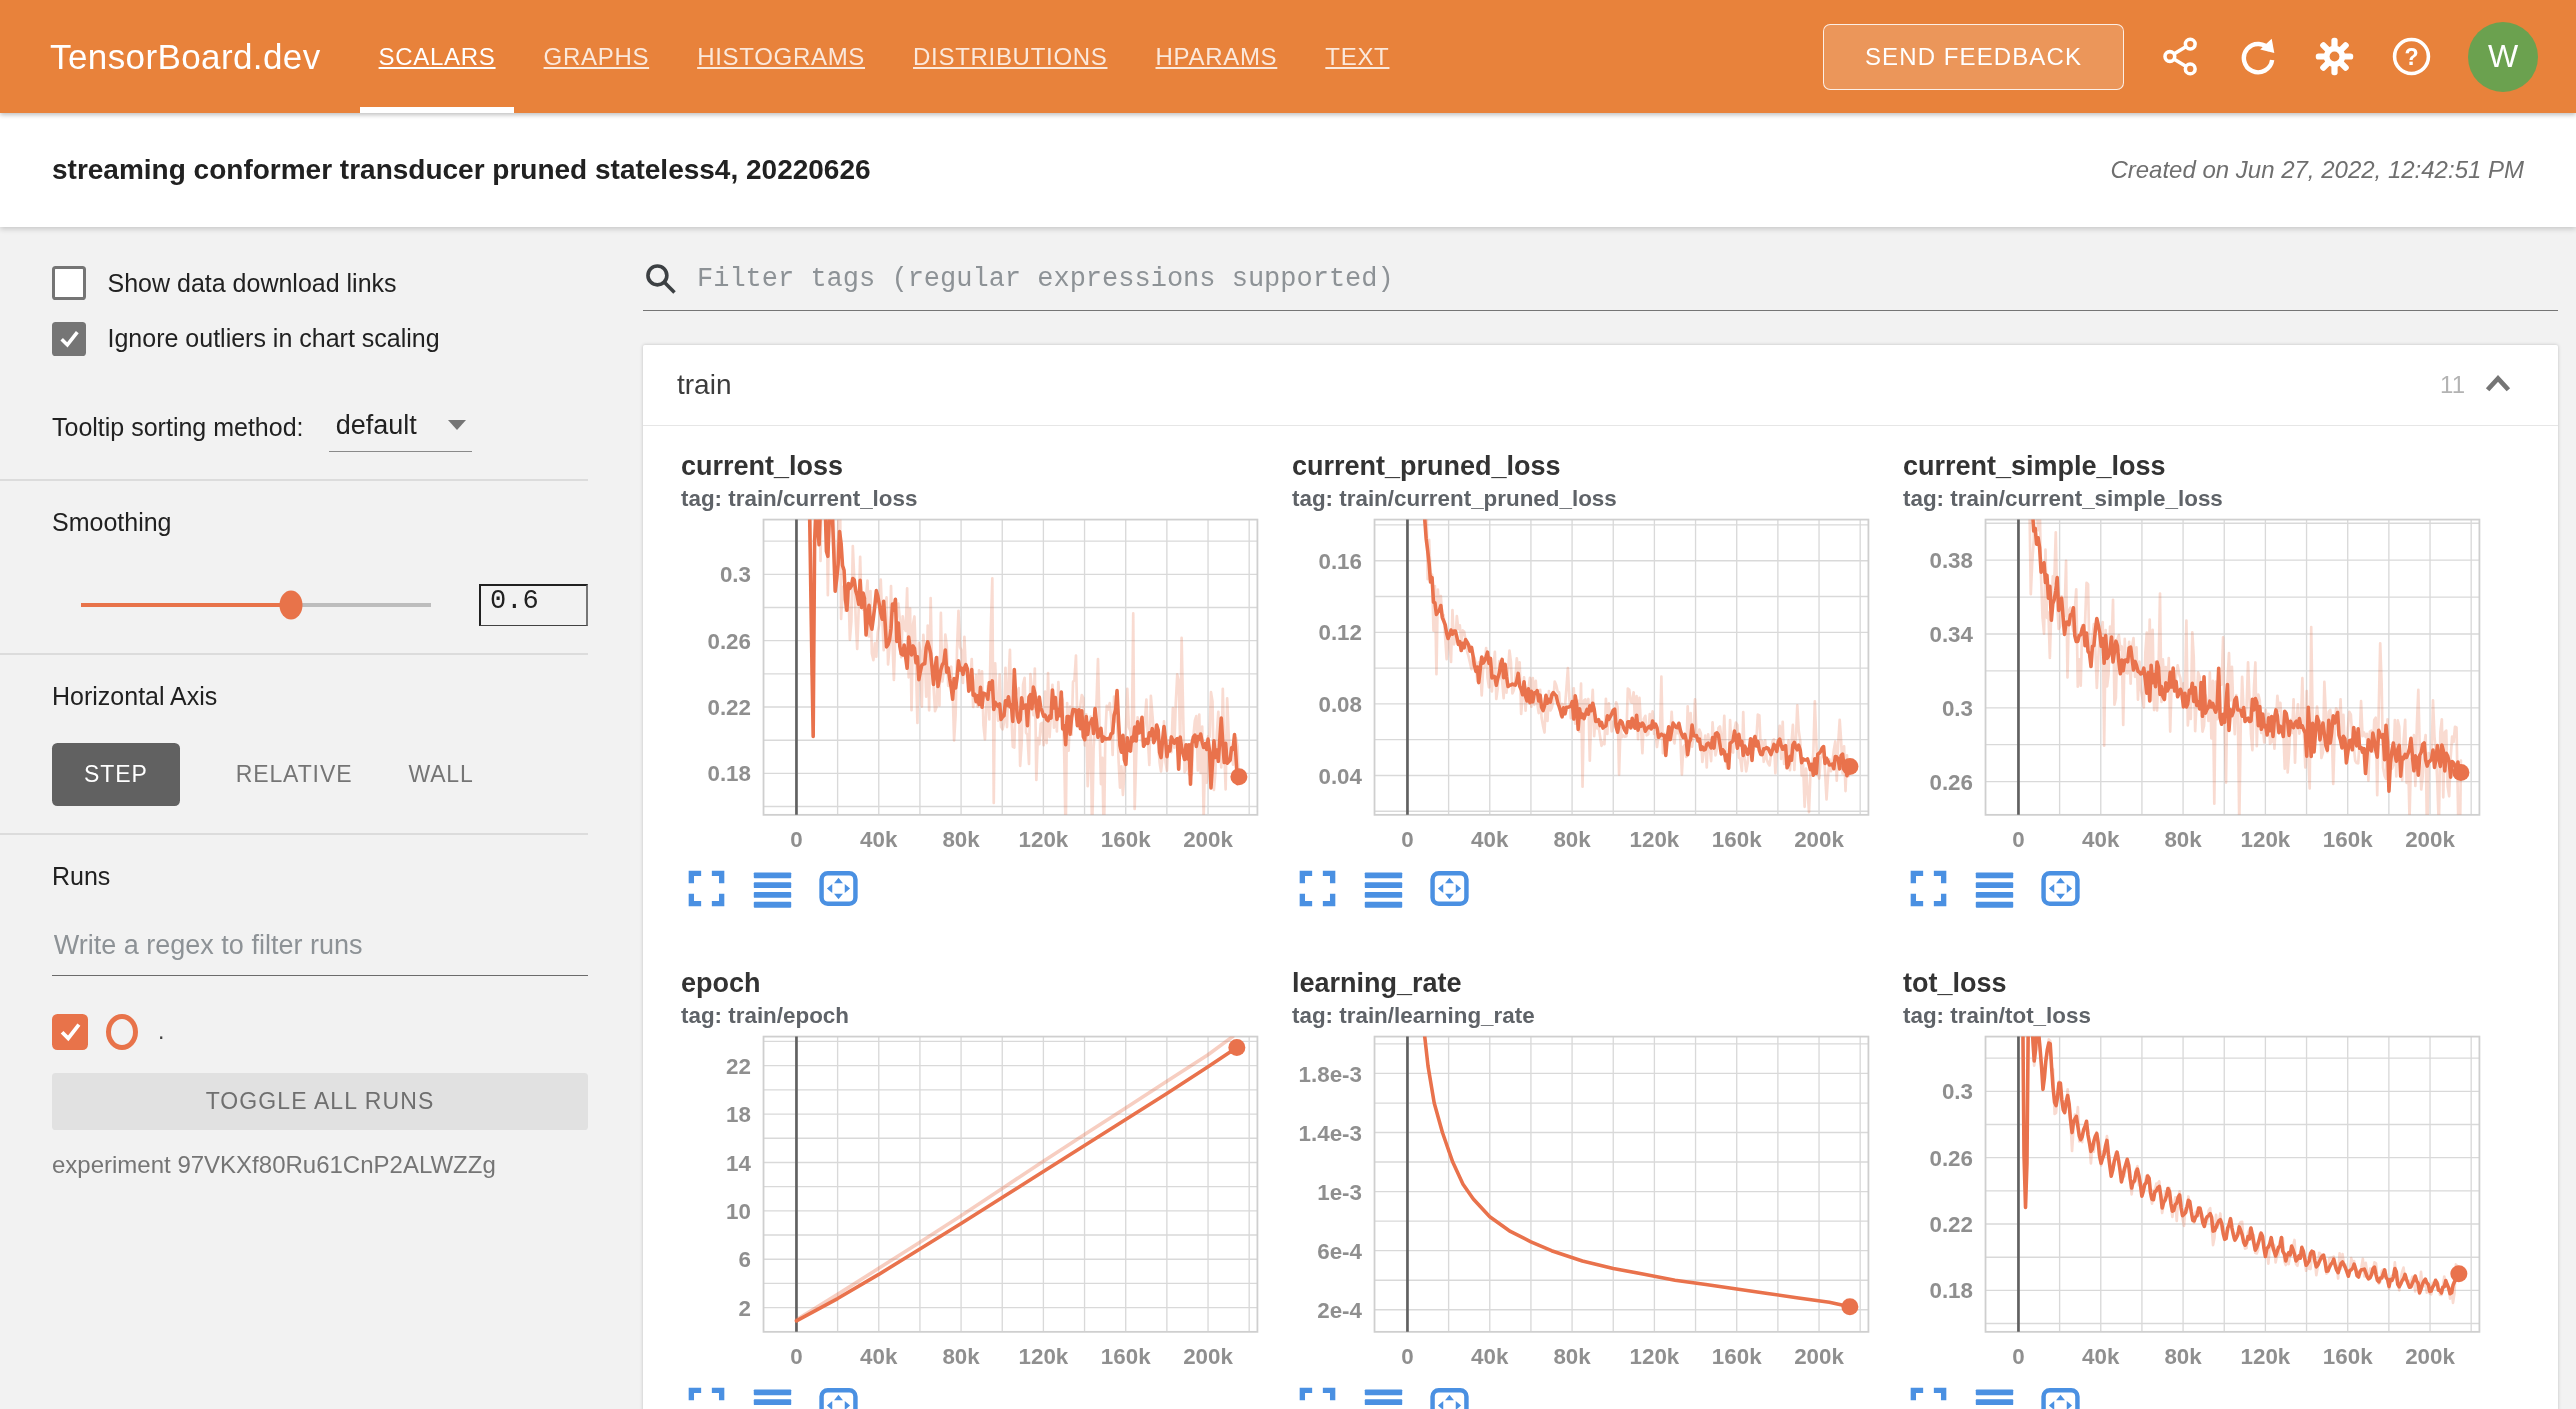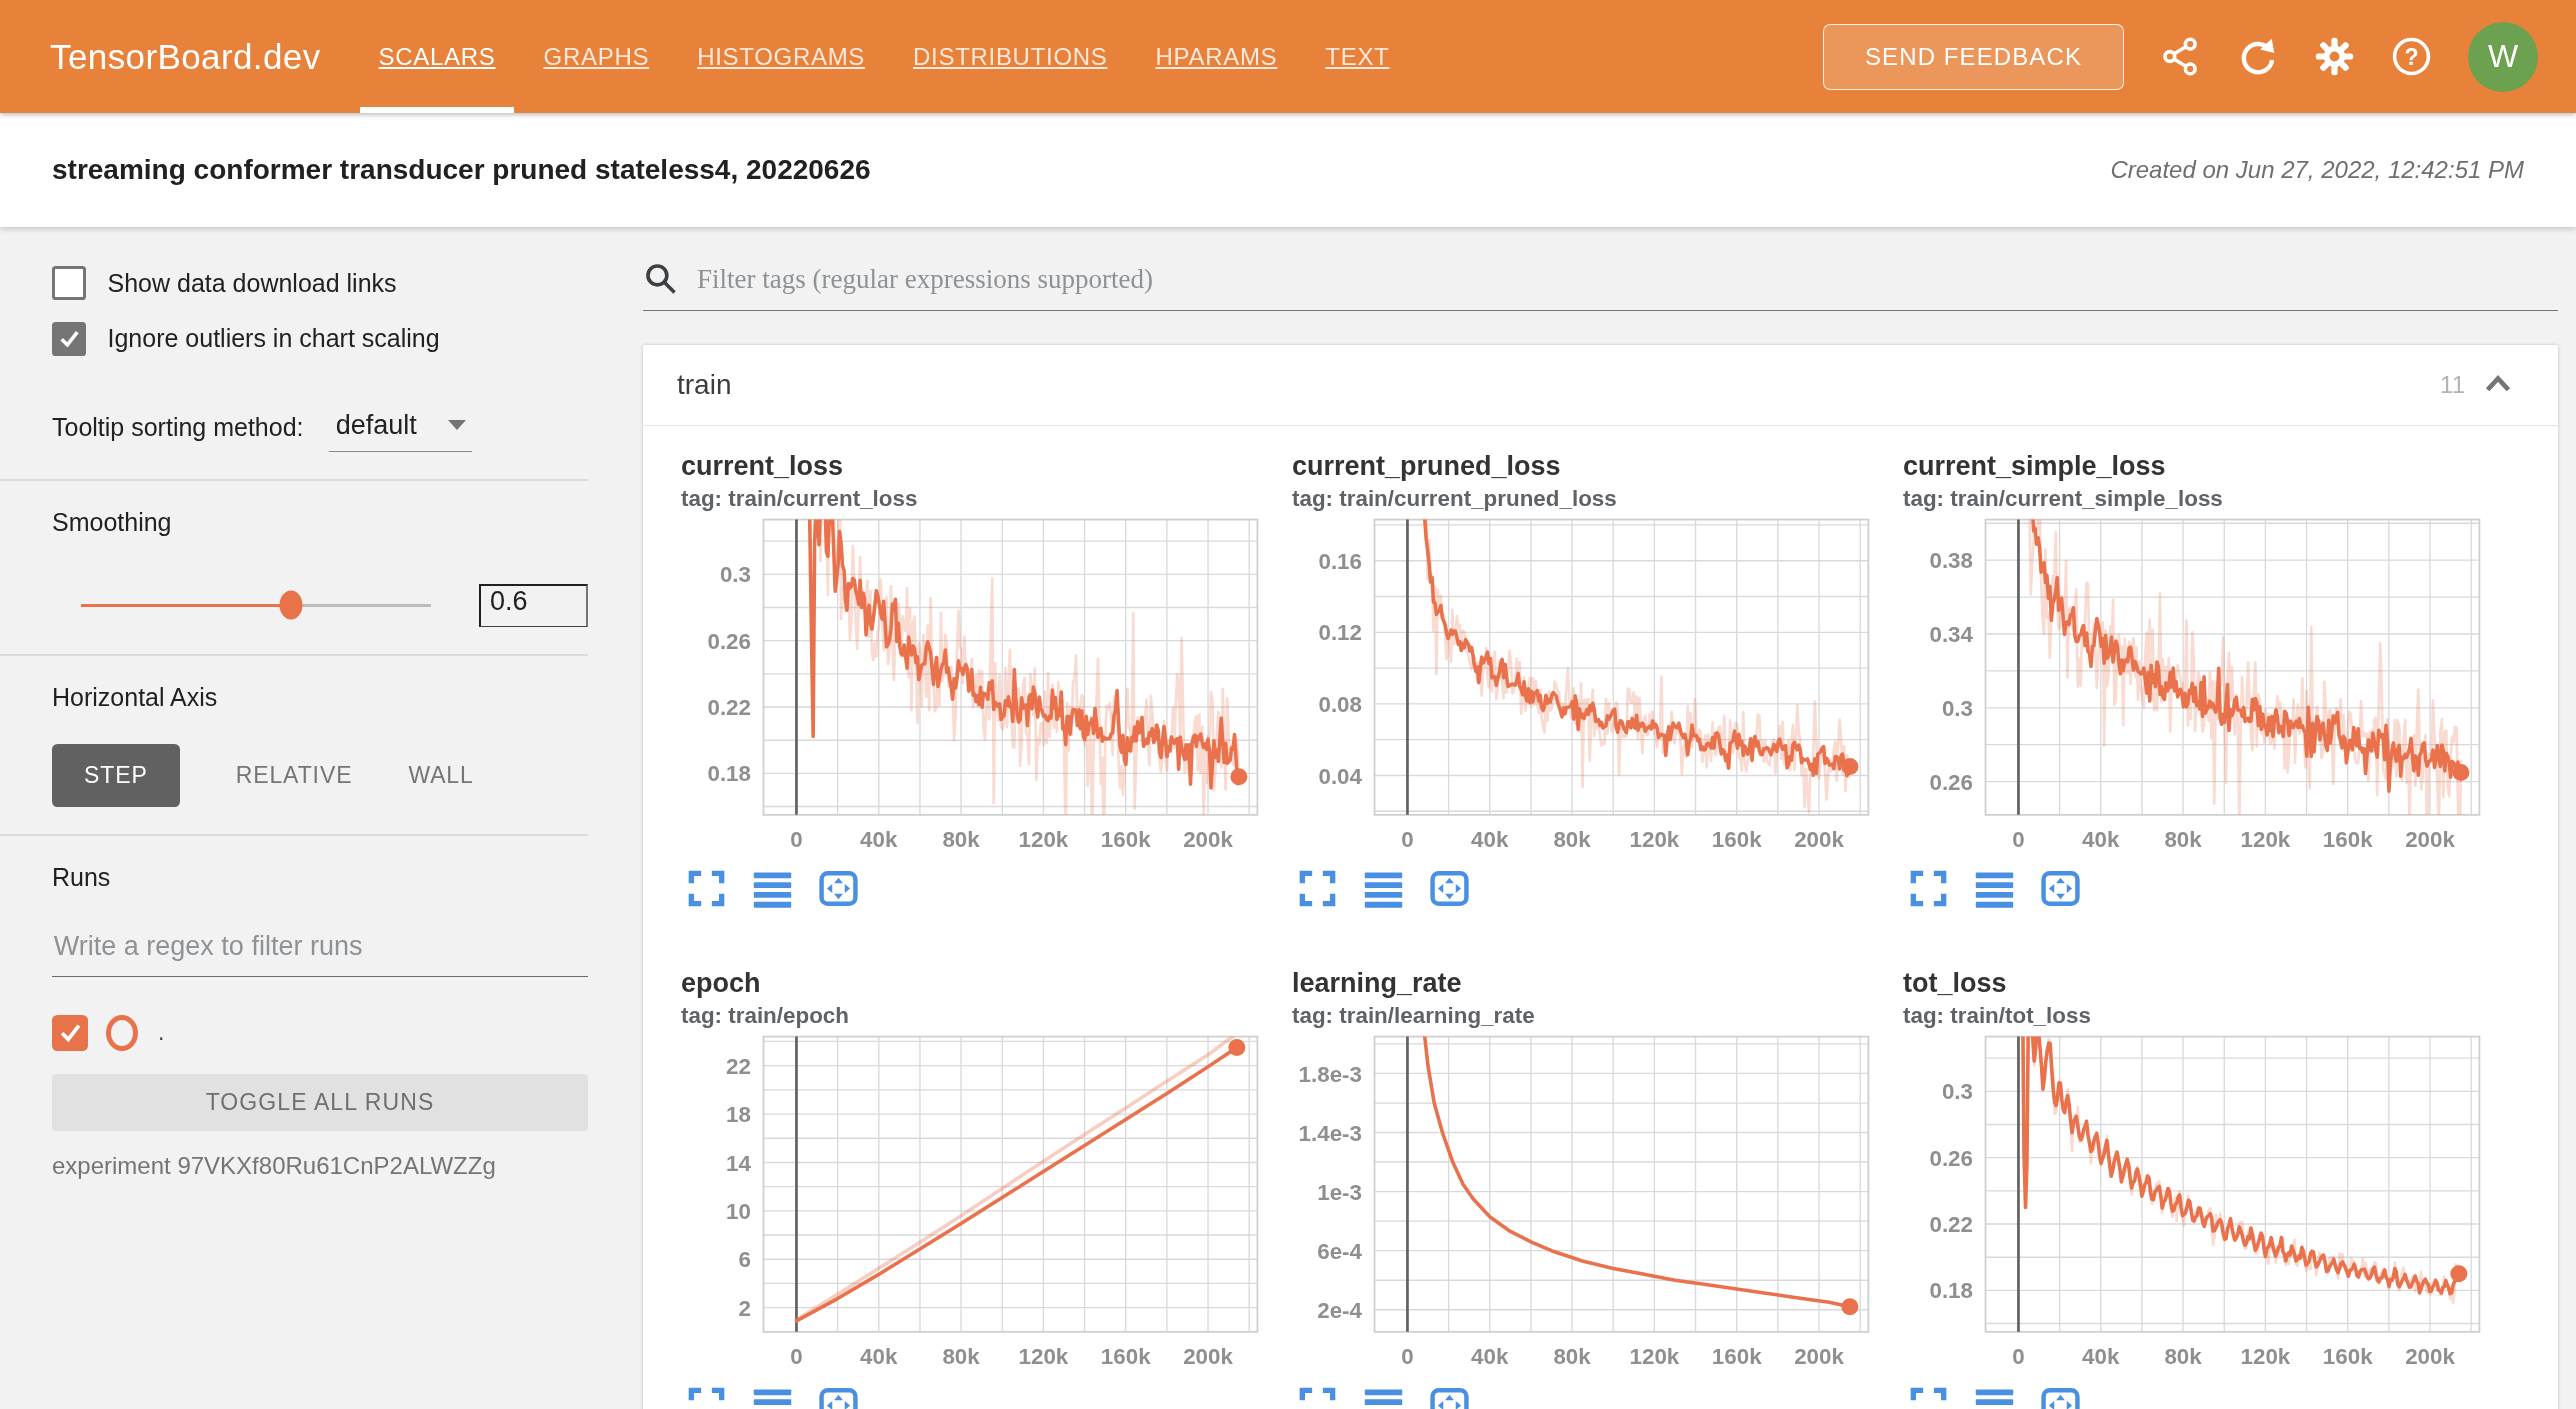--- a/index.html
+++ b/index.html
@@ -36,21 +36,21 @@
   .checkbox.checked svg { display: block; }
   .check-label { font-size: 25px; color: #212121; margin-left: 21.5px; }
 
   .tooltip-row { display: flex; align-items: flex-end; margin-top: 54px; }
   .tooltip-label { font-size: 25px; color: #212121; padding-bottom: 10.7px; }
   .select { margin-left: 25px; border-bottom: 1.8px solid #8a8a8a; width: 143px; display: flex; align-items: center; justify-content: space-between; padding: 0 5.4px 10.7px 7.2px; cursor: pointer; }
   .select-value { font-size: 27px; color: #212121; }
   .caret { width: 0; height: 0; border-left: 9px solid transparent; border-right: 9px solid transparent; border-top: 10.7px solid #757575; }
 
   .section-label { font-size: 25px; color: #212121; }
-  .slider-row { display: flex; align-items: center; margin-top: 47px; }
+  .slider-row { display: flex; align-items: center; margin-top: 47px; font-family: Liberation Mono, monospace; }
   .slider { position: relative; width: 367px; height: 3.6px; background: #bdbdbd; margin-left: 29px; cursor: pointer; }
   .slider-fill { height: 3.6px; background: #e8734a; }
   .slider-knob { position: absolute; top: 50%; transform: translate(-50%,-50%); width: 23px; height: 29px; border-radius: 50%; background: #e8734a; }
   .smooth-value { margin-left: 48px; font-size: 27px; color: #212121; border-bottom: 1.8px solid #424242; padding: 0 0 9px 9px; width: 109px; background: transparent; font-family: inherit; }
 
   .axis-buttons { display: flex; align-items: center; margin-top: 32px; }
   .step-btn { background: #616161; color: #fff; font-size: 23px; letter-spacing: 0.9px; padding: 18px 32px; border-radius: 5.4px; border: none; cursor: pointer; font-family: inherit; }
   .axis-alt { color: #757575; font-size: 23px; letter-spacing: 0.9px; margin-left: 56px; cursor: pointer; }
 
   .regex-input { display: block; width: 100%; border: none; outline: none; background: transparent; font-size: 27px; color: #202124; border-bottom: 1.8px solid #6b6b6b; padding: 0 0 14.3px 1.8px; margin-top: 39px; border-radius: 0; font-family: inherit; }
@@ -58,21 +58,21 @@
   .run-row { display: flex; align-items: center; margin-top: 38px; }
   .run-checkbox { width: 36px; height: 36px; border-radius: 5.4px; background: #e8734a; display: flex; align-items: center; justify-content: center; cursor: pointer; }
   .run-circle { width: 32px; height: 36px; border: 5.4px solid #e8734a; border-radius: 50%; margin-left: 18px; }
   .run-name { font-size: 23px; color: #424242; margin-left: 20px; }
   .toggle-btn { margin-top: 23px; width: 536px; height: 57px; background: #e1e1e1; color: #6f6f6f; font-size: 23px; letter-spacing: 1.1px; border-radius: 3.6px; border: none; display: flex; align-items: center; justify-content: center; cursor: pointer; font-family: inherit; }
   .experiment { margin-top: 21.5px; font-size: 24px; color: #757575; }
 
   
   .main { flex: 1; padding: 34px 18px 0 16px; }
   .filter-row { display: flex; align-items: center; border-bottom: 1.8px solid #757575; padding-bottom: 12.5px; }
-  .filter-input { flex: 1; border: none; outline: none; background: transparent; font-size: 27px; color: #15803d; margin-left: 18px; font-family: Liberation Serif, serif; }
+  .filter-input { flex: 1; border: none; outline: none; background: transparent; font-size: 27px; color: #15803d; margin-left: 18px; font-family: Liberation Mono, monospace; }
 
   .card { margin-top: 34px; background: #fff; border-radius: 1.8px; box-shadow: 0 0.9px 3.6px rgba(0,0,0,.22); min-height: 1254px; }
   .card-header { height: 81px; display: flex; align-items: center; padding: 0 43px 0 34px; border-bottom: 1.8px solid #e6e6e6; cursor: pointer; }
   .card-title { font-size: 28px; color: #3c3c3c; }
   .card-right { margin-left: auto; display: flex; align-items: center; gap: 16px; }
   .card-count { font-size: 24px; color: #b3b3b3; }
 
   .charts { display: flex; flex-wrap: wrap; padding: 25px 0 0 38px; column-gap: 29px; row-gap: 59px; font-weight: bold; }
   .chart-box { width: 582px; }
   .chart-title { font-size: 27px; color: #333; }

